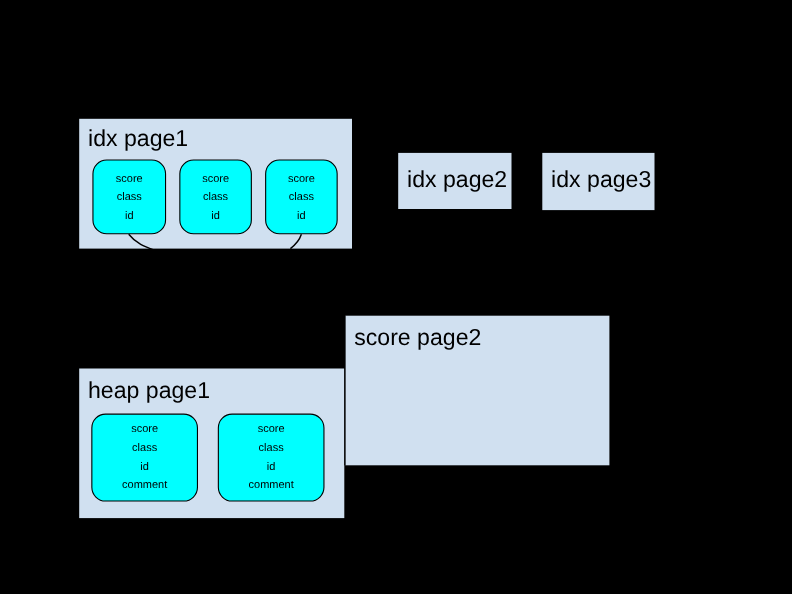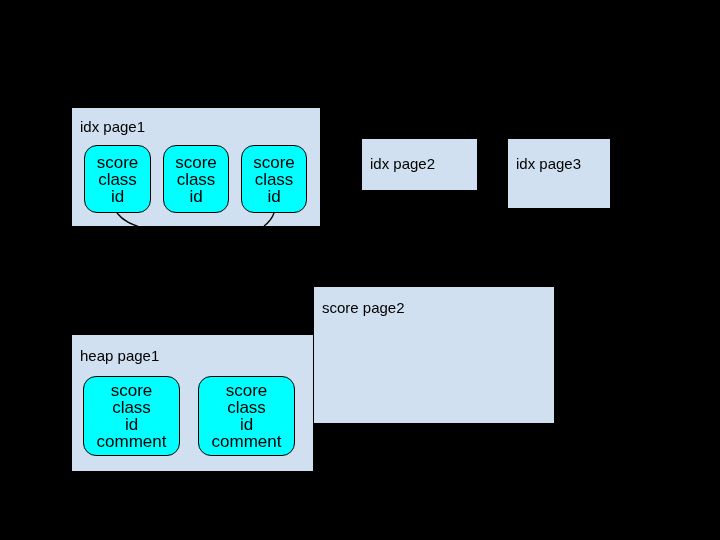--- a/index.html
+++ b/index.html
@@ -23,37 +23,37 @@
   }
   
   .page-box {
     position: absolute;
     background: #d0e0f0;
     box-sizing: border-box;
   }
   .page-label {
     position: absolute;
     color: #000000;
-    font-size: 15px;
+    font-size: 21px;
     line-height: 18px;
     white-space: nowrap;
   }
   
   .tuple {
     position: absolute;
     background: #00ffff;
     border: 1px solid #000000;
     border-radius: 13px;
     box-sizing: border-box;
     display: flex;
     flex-direction: column;
     align-items: center;
     justify-content: center;
     color: #000000;
-    font-size: 17px;
+    font-size: 10px;
     line-height: 17px;
   }
   .tuple .fld {
     display: block;
     text-align: center;
     white-space: nowrap;
   }
   
   .divider {
     position: absolute;
@@ -89,25 +89,25 @@
       <span class="fld">id</span>
     </div>
 
     <div class="tuple" style="left:169px; top:37px; width:66px; height:68px;">
       <span class="fld">score</span>
       <span class="fld">class</span>
       <span class="fld">id</span>
     </div>
   </div>
 
-  <div class="page-box" style="left:362px; top:139px; width:115px; height:51px;">
+  <div class="page-box" style="left:362px; top:139px; width:103px; height:51px;">
     <div class="page-label" style="left:8px; top:16px;">idx page2</div>
   </div>
 
-  <div class="page-box" style="left:508px; top:139px; width:102px; height:69px;">
+  <div class="page-box" style="left:493px; top:139px; width:102px; height:52px;">
     <div class="page-label" style="left:8px; top:16px;">idx page3</div>
   </div>
 
   <div class="page-box" style="left:72px; top:287px; width:241px; height:136px;margin-top:48px;">
     <div class="page-label" style="left:8px; top:12px;">heap page1</div>
 
     <div class="tuple" style="left:11px; top:41px; width:97px; height:80px;">
       <span class="fld">score</span>
       <span class="fld">class</span>
       <span class="fld">id</span>

